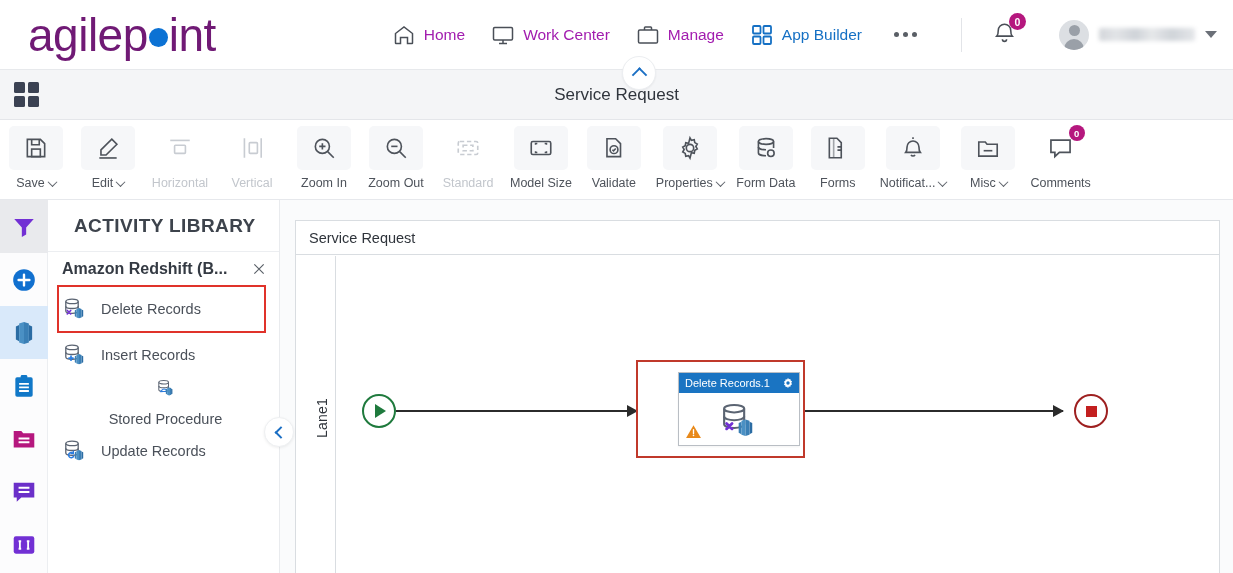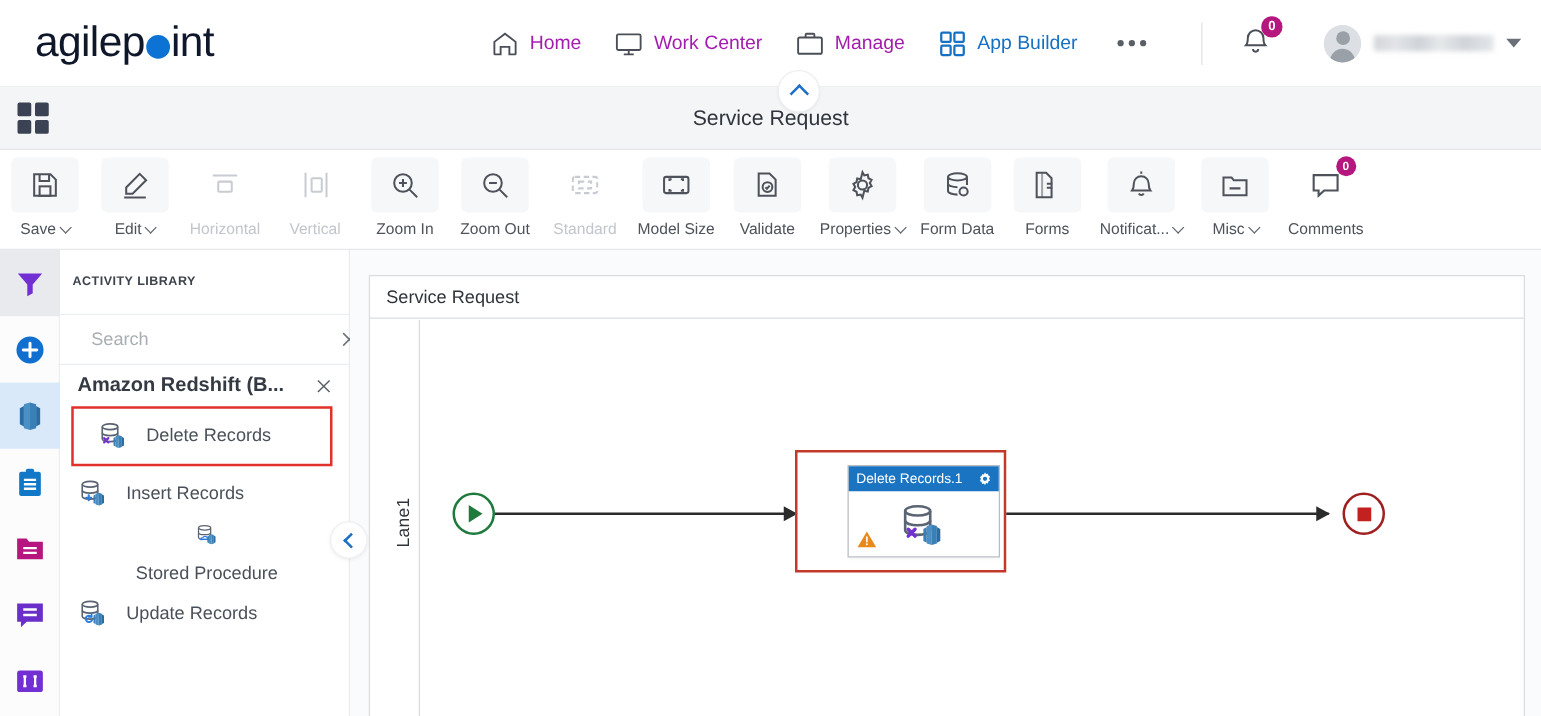--- a/index.html
+++ b/index.html
@@ -14,21 +14,21 @@
   .app { position:relative; width:1233px; height:573px; }
 
   
   .topnav {
     height:70px; display:flex; align-items:center;
     background:#fff; border-bottom:1px solid #e7e9ec;
     position:relative;
   }
   .logo { margin-left:28px; display:flex; align-items:center; }
   .logo-text {
-    font-size:34px; letter-spacing:-0.5px; color:#0f172a;
+    font-size:46px; letter-spacing:-0.5px; color:#701a75;
     font-weight:400; position:relative; display:flex; align-items:center;
   }
   .logo-dot {
     width:19px; height:19px; border-radius:50%;
     background:#0c72d4; display:inline-block;
     margin:0 1px; position:relative; top:3px;
   }
   .nav-items { display:flex; align-items:center; gap:26px; margin-left:auto; }
   .nav-item { display:flex; align-items:center; gap:8px; cursor:pointer; }
   .nav-item .lbl { font-size:15.5px; color:#a21caf; }
@@ -115,22 +115,22 @@
   }
   .rail-btn {
     width:48px;height:53px; display:flex;align-items:center;justify-content:center;
     cursor:pointer; position:relative;
   }
   .rail-btn.sel-grey { background:#e9eaed; }
   .rail-btn.sel-blue { background:#d9e9fa; }
 
   .panel { width:232px; background:#fff; border-right:1px solid #e9ebee; flex:none; position:relative; }
   .panel-head {
-    height:52px; display:flex; align-items:center; padding-left:10px;
-    font-size:10px; letter-spacing:.4px; color:#3d434c; font-weight:600;
+    height:52px; display:flex; align-items:center; padding-left:26px;
+    font-size:19px; letter-spacing:.4px; color:#3d434c; font-weight:600;
     border-bottom:1px solid #eceef1;
   }
   .search-row {
     height:40px; display:flex; align-items:center; gap:9px; padding:0 12px 0 14px;
     border-bottom:1px solid #eceef1;
   }
   .search-input {
     border:none; outline:none; font-size:14.5px; color:#6e737b; flex:1;
     background:transparent; font-family:"Liberation Sans", sans-serif;
   }
@@ -142,21 +142,21 @@
   }
   .group-row .gname { flex:1; white-space:nowrap; overflow:hidden; }
   .lib-item {
     display:flex; align-items:center; gap:13px; padding:0 10px 0 14px;
     height:46px; cursor:pointer;
   }
   .lib-item .iname { font-size:14.5px; color:#4a5059; line-height:1.15; }
   .lib-item.two-line { height:50px;flex-direction:column; }
   .lib-item.highlighted {
     outline:2.5px solid #e0322a; outline-offset:-1px; margin:0 14px 0 10px;
-    padding-left:20px;
+    padding-left:4px;
   }
   .collapse-side {
     position:absolute; right:-15px; top:217px; width:30px;height:30px;border-radius:50%;
     background:#fff; border:1px solid #eef0f2; display:flex;align-items:center;justify-content:center;
     cursor:pointer; z-index:6; box-shadow:0 1px 3px rgba(0,0,0,.07);
   }
   .chev-left { width:9px;height:9px;border-left:2.3px solid #1b6fc4;border-bottom:2.3px solid #1b6fc4;transform:rotate(45deg) translate(1px,-1px);}
 
   
   .canvas-area { flex:1; background:#fafbfc; position:relative; padding:20px 16px 0 15px; }
@@ -558,32 +558,20 @@
         <svg width="26" height="26" viewBox="0 0 24 24">
           <rect x="2.5" y="4" width="19" height="16" rx="2" fill="#7230d4"></rect>
           <path d="M8.2 8.5v7M7 8.5h2.4M7 15.5h2.4M15.8 8.5v7M14.6 8.5H17M14.6 15.5H17" stroke="#fff" stroke-width="1.7"></path>
         </svg>
       </div>
     </div>
 
     <div class="panel">
       <div class="panel-head">ACTIVITY LIBRARY</div>
 
-      <div class="search-row">
-        <svg width="18" height="18" viewBox="0 0 24 24" fill="none" stroke="#6e737b" stroke-width="2">
-          <circle cx="10.5" cy="10.5" r="6.8"></circle>
-            <path d="M15.4 15.4L21 21"></path>
-        </svg>
-        <input class="search-input" value="" placeholder="Search" style="">
-        <span class="xbtn">
-          <svg width="17" height="17" viewBox="0 0 24 24" fill="none" stroke="#6e737b" stroke-width="1.8">
-            <path d="M5 5l14 14M19 5L5 19"></path>
-          </svg>
-        </span>
-      </div>
 
       <div class="group-row">
         <span class="gname">Amazon Redshift (B...</span>
         <span class="xbtn">
           <svg width="16" height="16" viewBox="0 0 24 24" fill="none" stroke="#5a6068" stroke-width="1.8">
             <path d="M5 5l14 14M19 5L5 19"></path>
           </svg>
         </span>
       </div>
 

